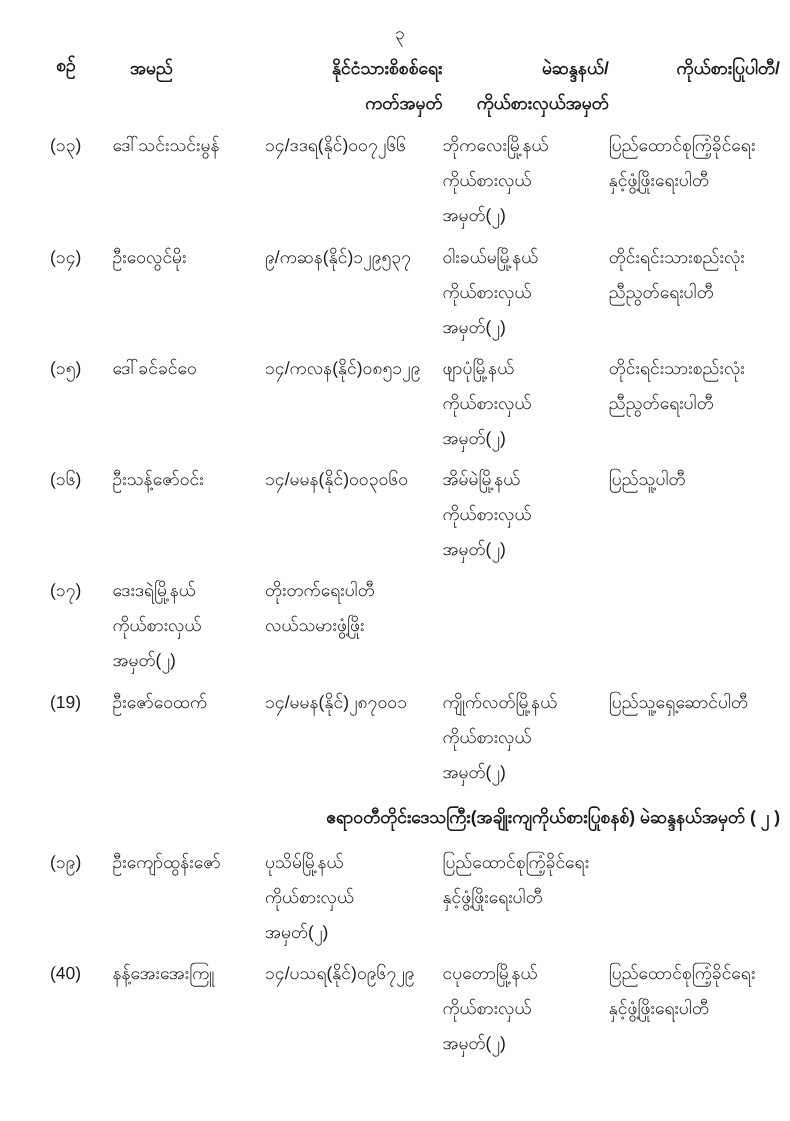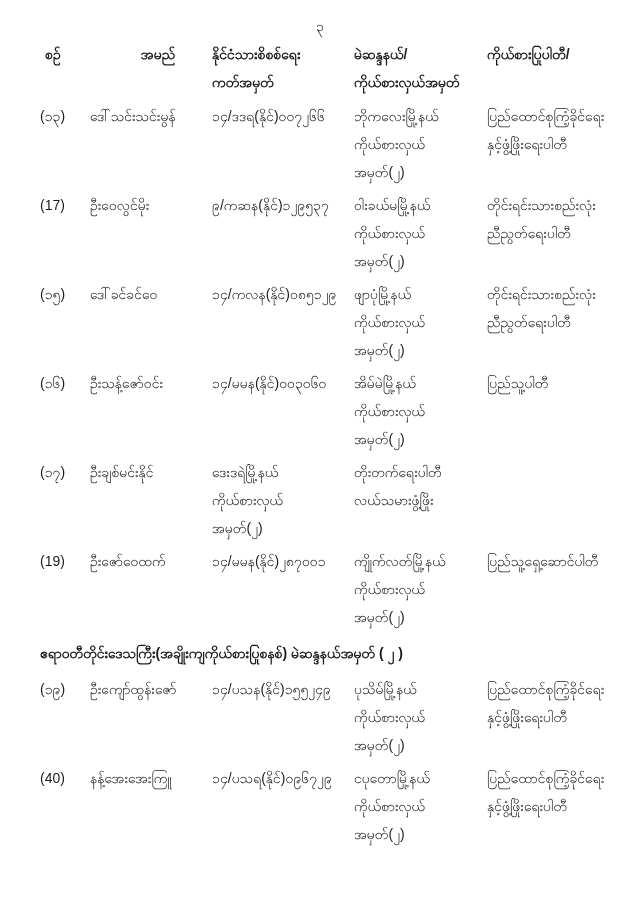--- a/index.html
+++ b/index.html
@@ -27,28 +27,29 @@
   .grid {
     display: grid;
     grid-template-columns: 50px 122px 142px 133px 1fr;
     align-items: start;
   }
   .cell, .hdr-cell { line-height: 28px; }
   .thead {
     font-weight: bold;
     margin-bottom: 6px;
   }
-  .thead .center { text-align: left; }
-  .thead .col-no { padding-left: 5px; }
-  .thead .col-name { padding-left: 14px; text-align: center; }
+  .thead .center { text-align: right; }
+  .thead .col-no { padding-left: 5px; font-family: Liberation Serif, serif; }
+  .thead .col-name { padding-left: 14px; }
   .trow { margin-bottom: 5px; }
   .section-title {
     font-weight: bold;
     line-height: 28px;
     margin: 8px 0 8px 0;
+    text-align: right;
   }
 </style>
 </head>
 <body>
 
 <div class="page">
 
   <div class="page-number">၃</div>
 
   <div class="grid thead">
@@ -76,21 +77,21 @@
       <div>ကိုယ်စားလှယ်</div>
       <div>အမှတ်(၂)</div>
     </div>
     <div class="cell">
       <div>ပြည်ထောင်စုကြံ့ခိုင်ရေး</div>
       <div>နှင့်ဖွံ့ဖြိုးရေးပါတီ</div>
     </div>
   </div>
 
   <div class="grid trow">
-    <div class="cell">(17)</div>
+    <div class="cell">(၁၄)</div>
     <div class="cell">ဦးဝေလွင်မိုး</div>
     <div class="cell">၉/ကဆန(နိုင်)၁၂၉၅၃၇</div>
     <div class="cell">
       <div>ဝါးခယ်မမြို့နယ်</div>
       <div>ကိုယ်စားလှယ်</div>
       <div>အမှတ်(၂)</div>
     </div>
     <div class="cell">
       <div>တိုင်းရင်းသားစည်းလုံး</div>
       <div>ညီညွတ်ရေးပါတီ</div>
@@ -121,21 +122,20 @@
       <div>ကိုယ်စားလှယ်</div>
       <div>အမှတ်(၂)</div>
     </div>
     <div class="cell">
       <div>ပြည်သူ့ပါတီ</div>
     </div>
   </div>
 
   <div class="grid trow">
     <div class="cell">(၁၇)</div>
-    <div class="cell">ဦးချစ်မင်းနိုင်</div>
     <div class="cell">
       <div>ဒေးဒရဲမြို့နယ်</div>
       <div>ကိုယ်စားလှယ်</div>
       <div>အမှတ်(၂)</div>
     </div>
     <div class="cell">
       <div>တိုးတက်ရေးပါတီ</div>
       <div>လယ်သမားဖွံ့ဖြိုး</div>
     </div>
   </div>
@@ -152,21 +152,20 @@
     <div class="cell">
       <div>ပြည်သူ့ရှေ့ဆောင်ပါတီ</div>
     </div>
   </div>
 
   <div class="section-title">ဧရာဝတီတိုင်းဒေသကြီး(အချိုးကျကိုယ်စားပြုစနစ်) မဲဆန္ဒနယ်အမှတ် ( ၂ )</div>
 
   <div class="grid trow">
     <div class="cell">(၁၉)</div>
     <div class="cell">ဦးကျော်ထွန်းဇော်</div>
-    <div class="cell">၁၄/ပသန(နိုင်)၁၅၅၂၄၉</div>
     <div class="cell">
       <div>ပုသိမ်မြို့နယ်</div>
       <div>ကိုယ်စားလှယ်</div>
       <div>အမှတ်(၂)</div>
     </div>
     <div class="cell">
       <div>ပြည်ထောင်စုကြံ့ခိုင်ရေး</div>
       <div>နှင့်ဖွံ့ဖြိုးရေးပါတီ</div>
     </div>
   </div>

